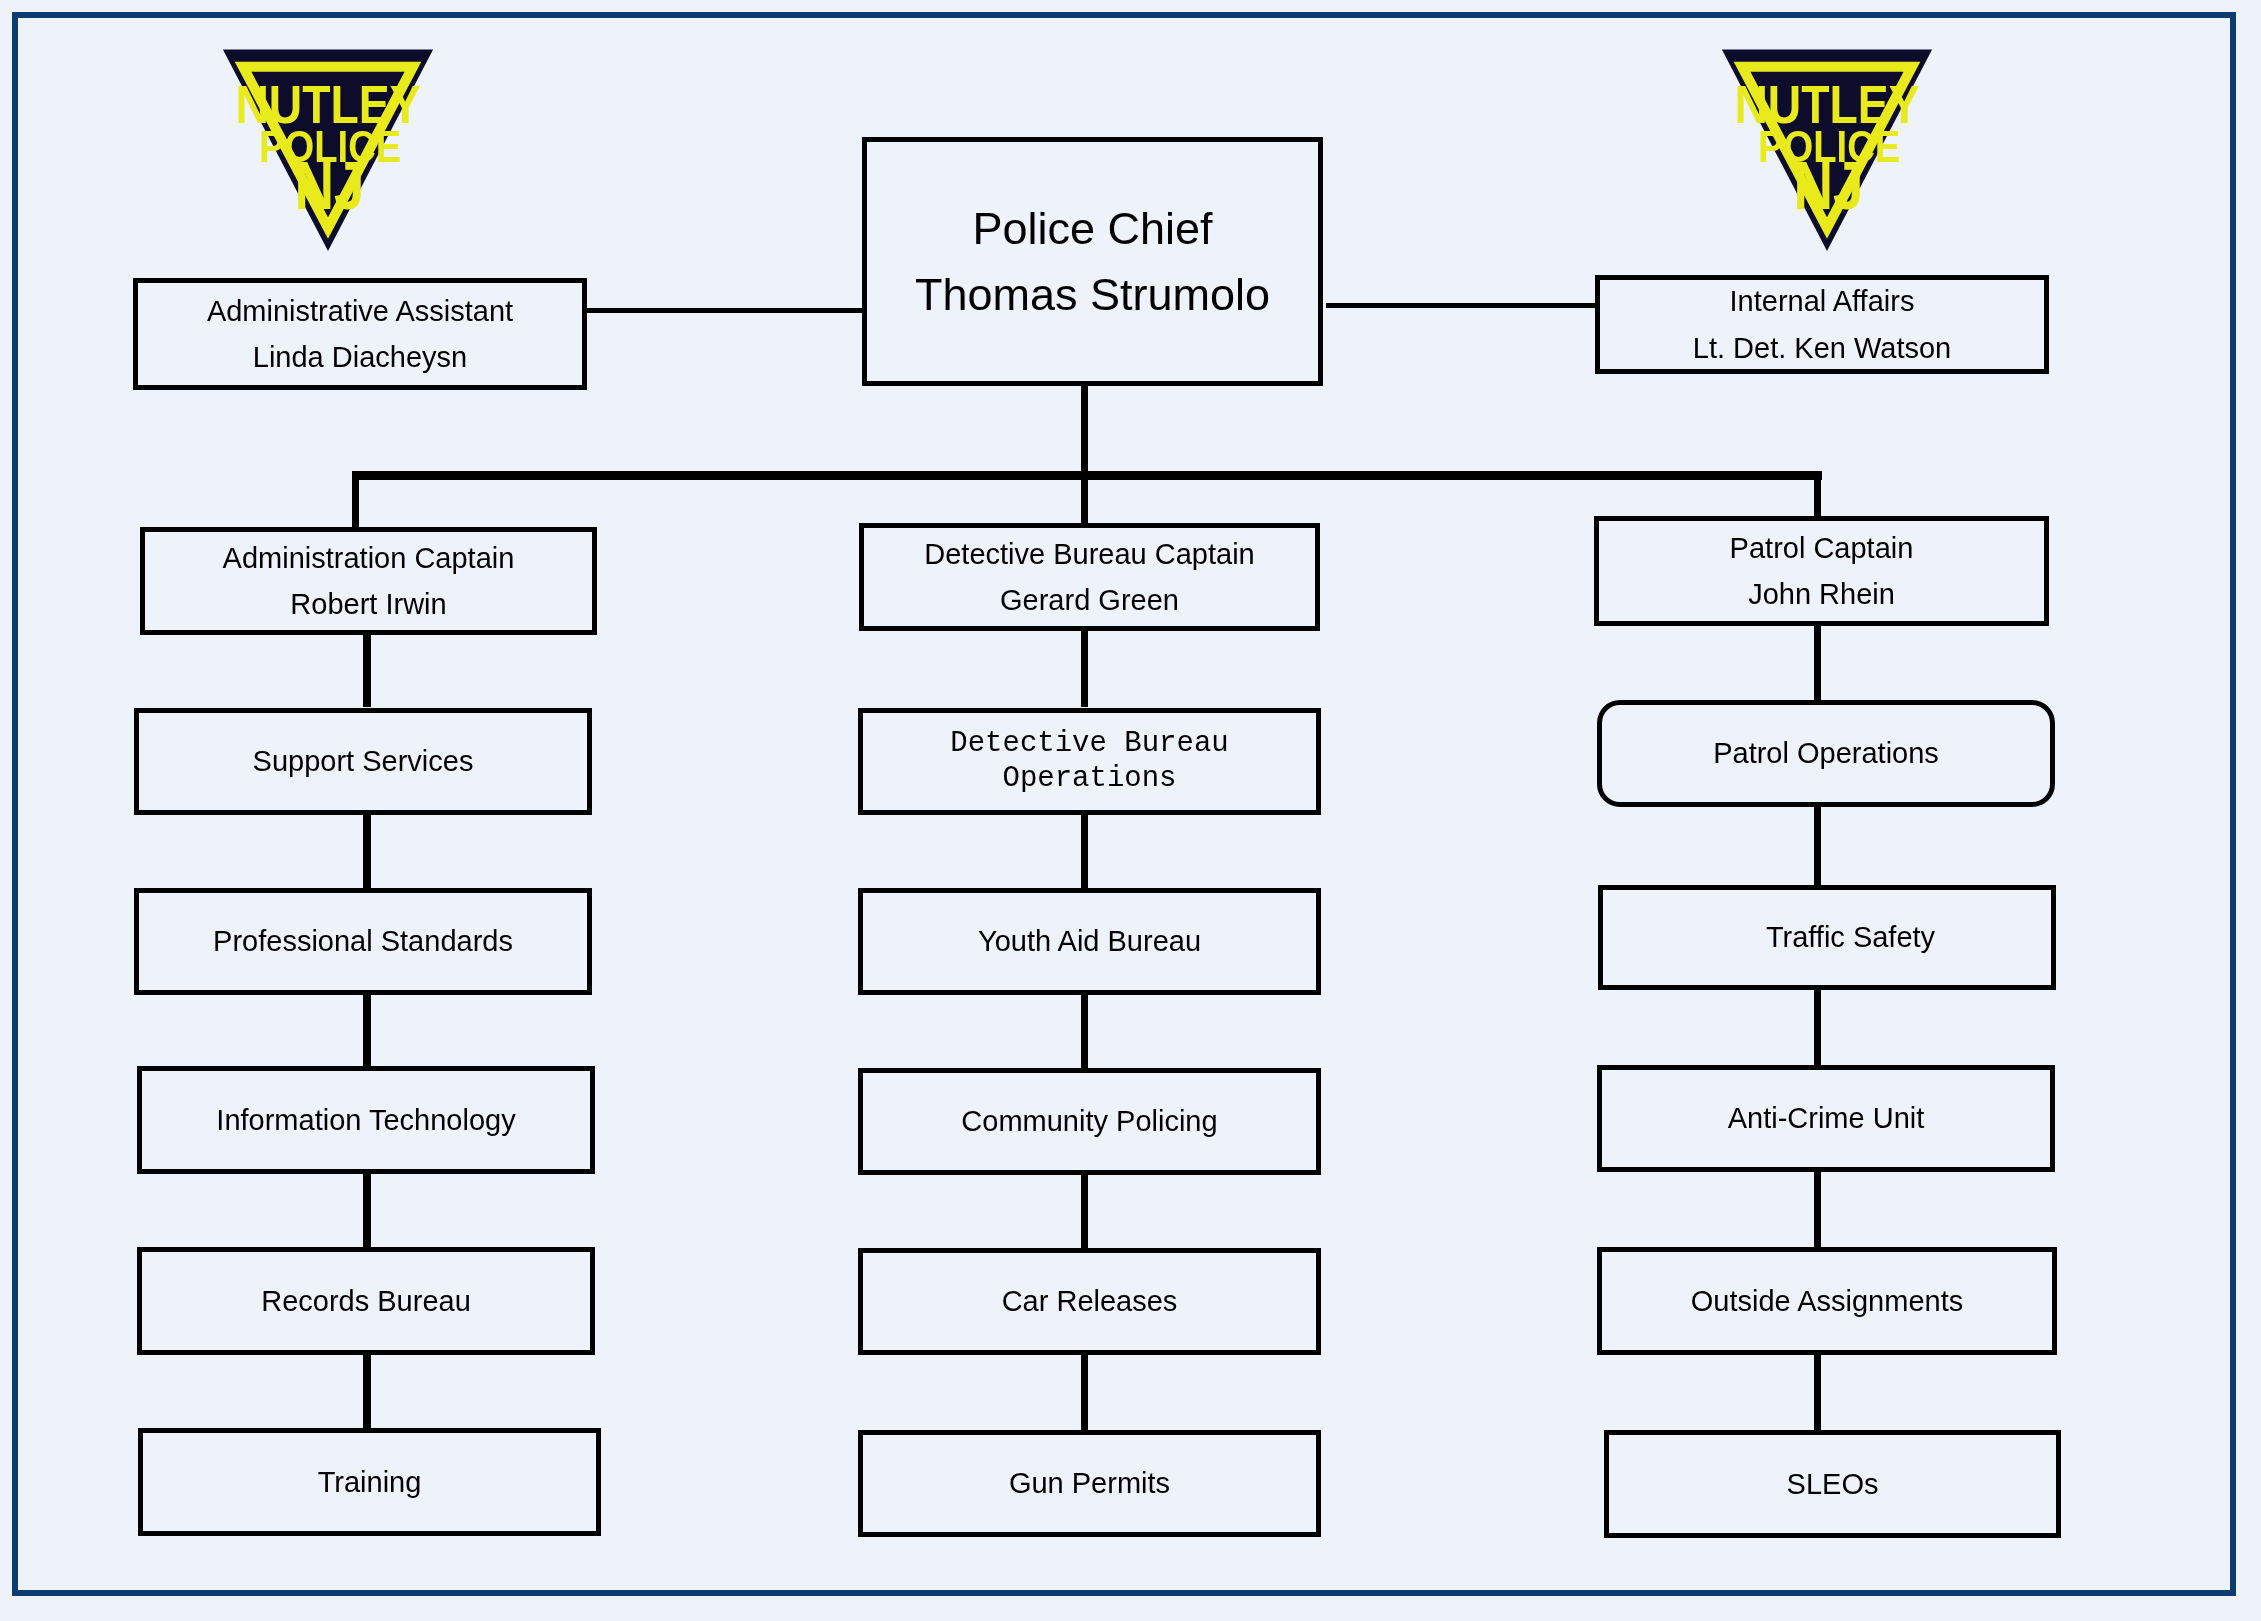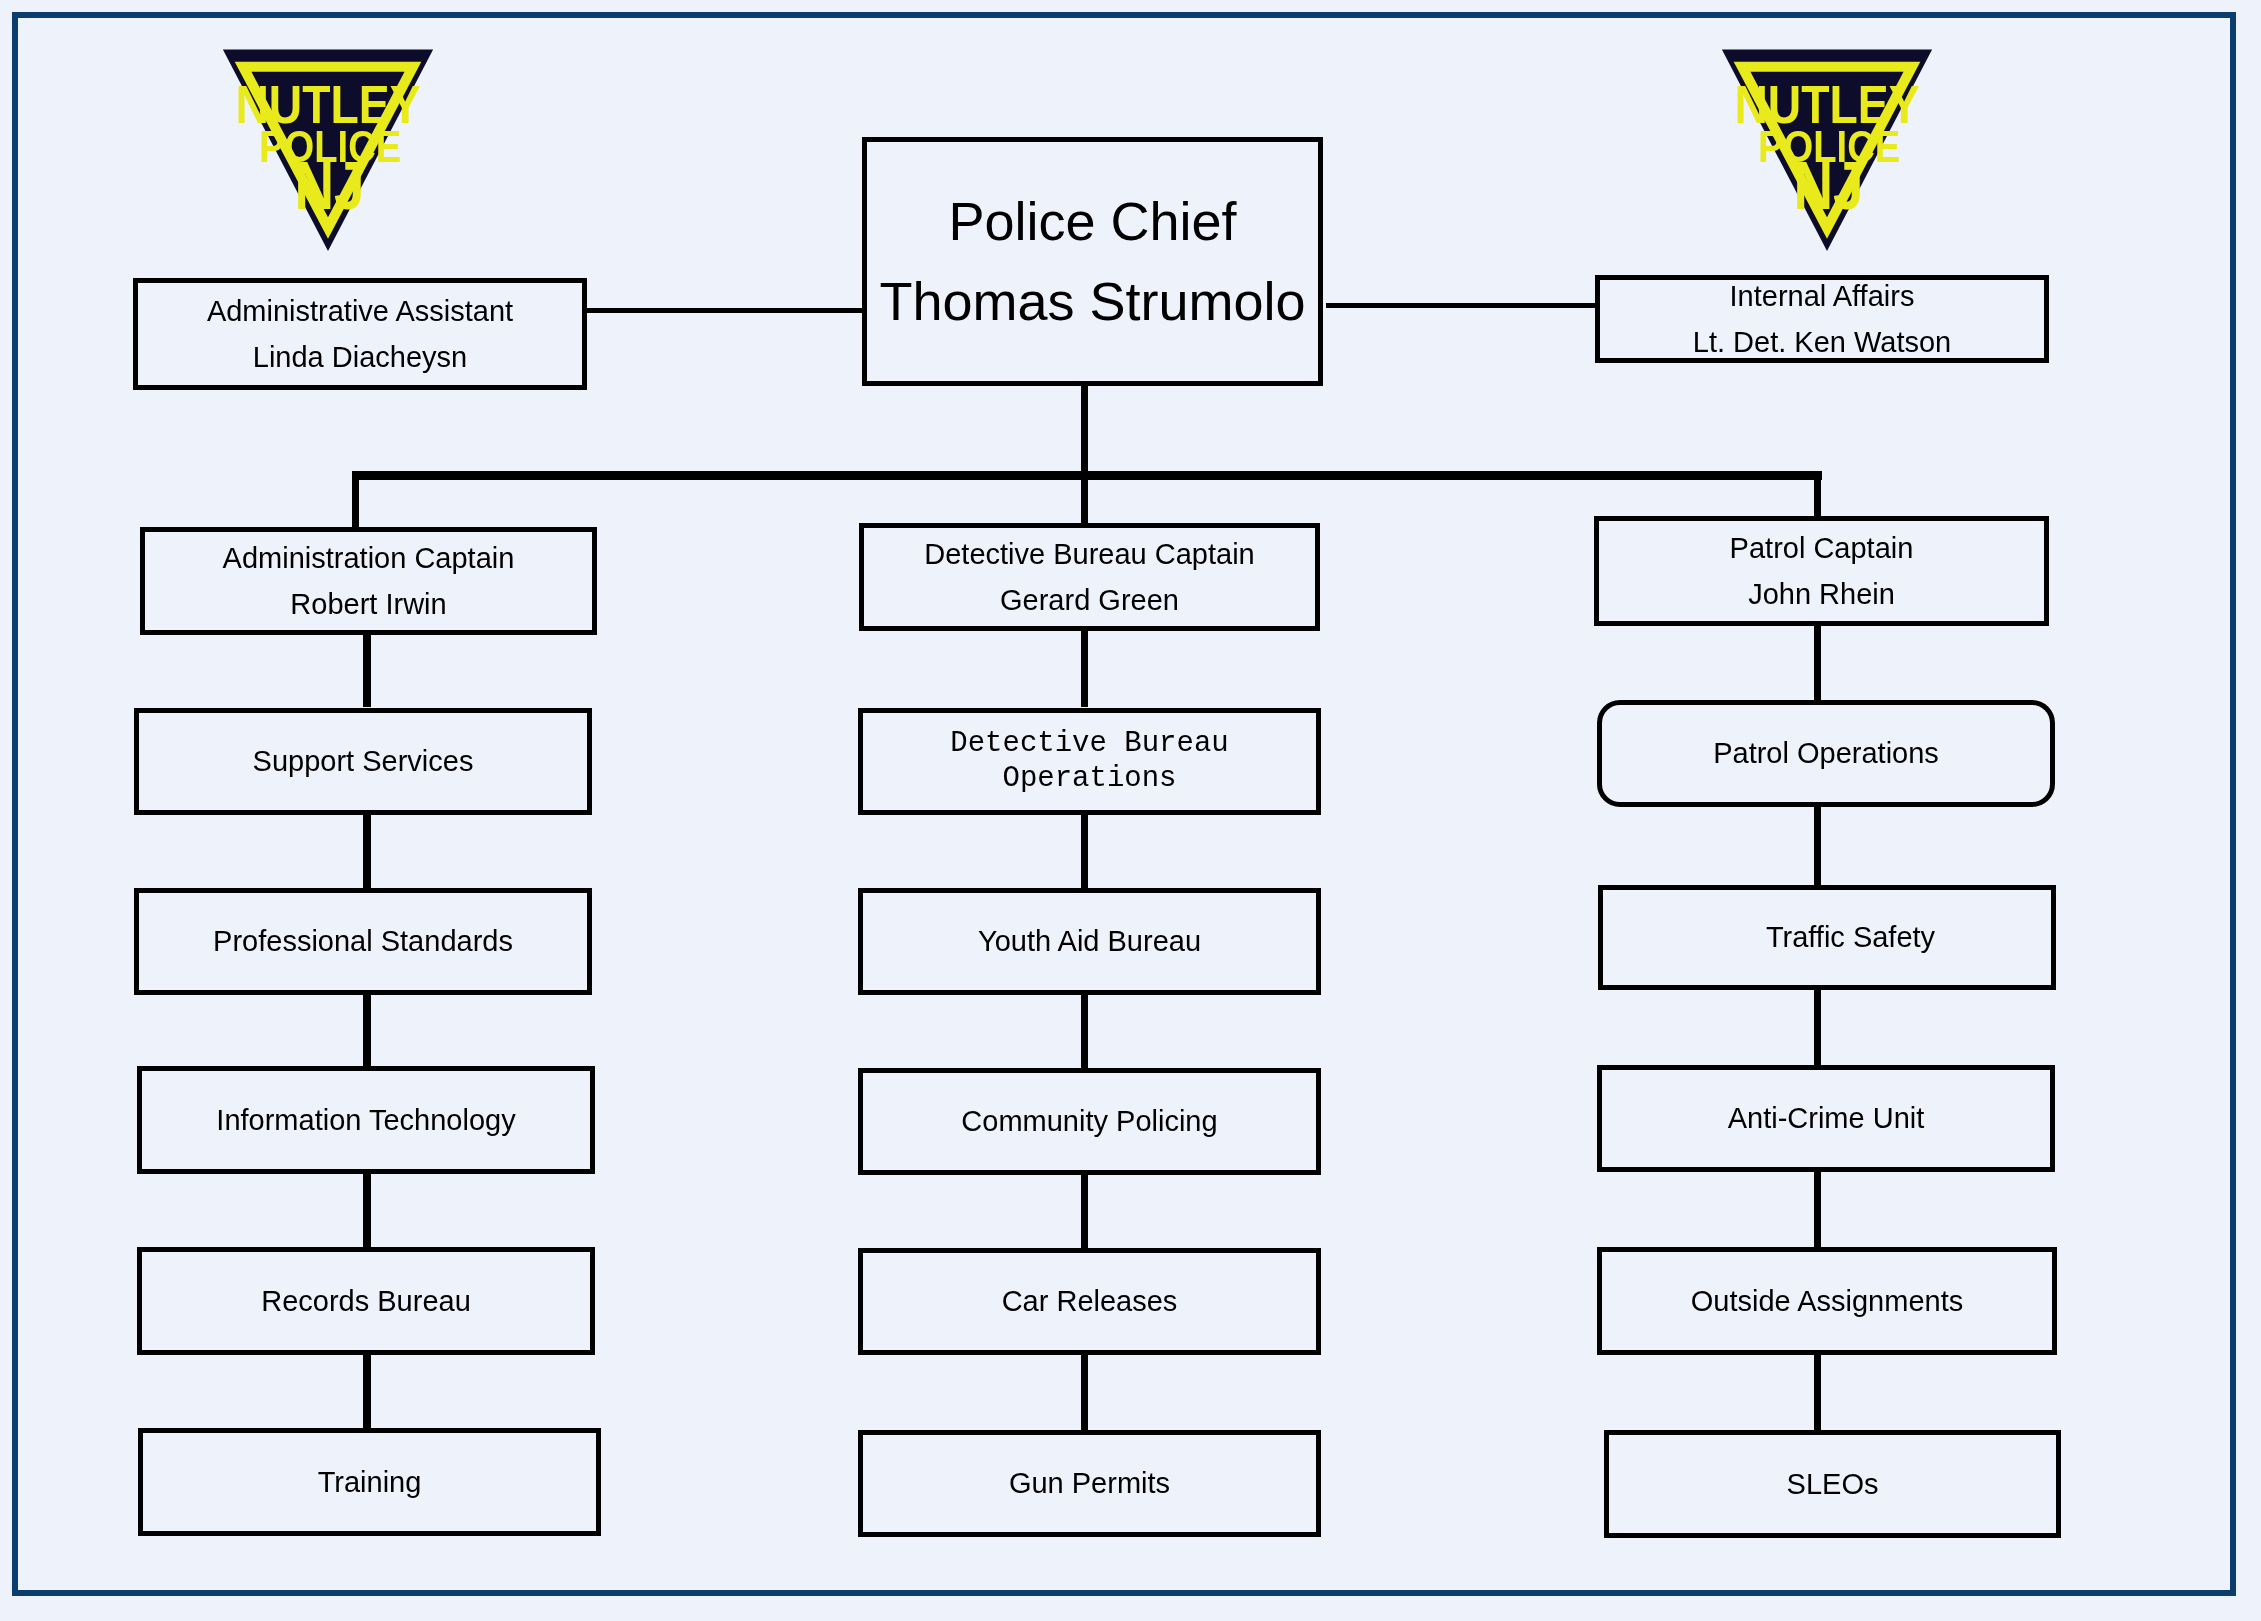--- a/index.html
+++ b/index.html
@@ -38,21 +38,21 @@
     align-items: center;
     justify-content: center;
     text-align: center;
     color: #000000;
     line-height: 1.18;
     z-index: 5;
   }
   .node .l1 { display: block; }
   .node .l2 { display: block; margin-top: 0.42em; }
   .title-size { font-size: 29px; }
-  .chief-size { font-size: 54px; }
+  .chief-size { font-size: 45px; }
   .chief-size .l2 { margin-top: 0.30em; }
   
   .conn {
     position: absolute;
     background: #000000;
     z-index: 1;
   }
   
   .badge {
     position: absolute;
@@ -121,21 +121,21 @@
   <div class="node chief-size" style="left:862px; top:137px; width:461px; height:249px;">
     <span class="l1">Police Chief</span>
     <span class="l2">Thomas Strumolo</span>
   </div>
 
   <div class="node title-size" style="left:133px; top:278px; width:454px; height:112px;">
     <span class="l1">Administrative Assistant</span>
     <span class="l2">Linda Diacheysn</span>
   </div>
 
-  <div class="node title-size" style="left:1595px; top:275px; width:454px; height:88px;">
+  <div class="node title-size" style="left:1595px; top:275px; width:454px; height:99px;">
     <span class="l1">Internal Affairs</span>
     <span class="l2">Lt. Det. Ken Watson</span>
   </div>
 
   <div class="node title-size" style="left:140px; top:527px; width:457px; height:108px;">
     <span class="l1">Administration Captain</span>
     <span class="l2">Robert Irwin</span>
   </div>
   <div class="node title-size" style="left:134px; top:708px; width:458px; height:107px;">
     <span class="l1">Support Services</span>

